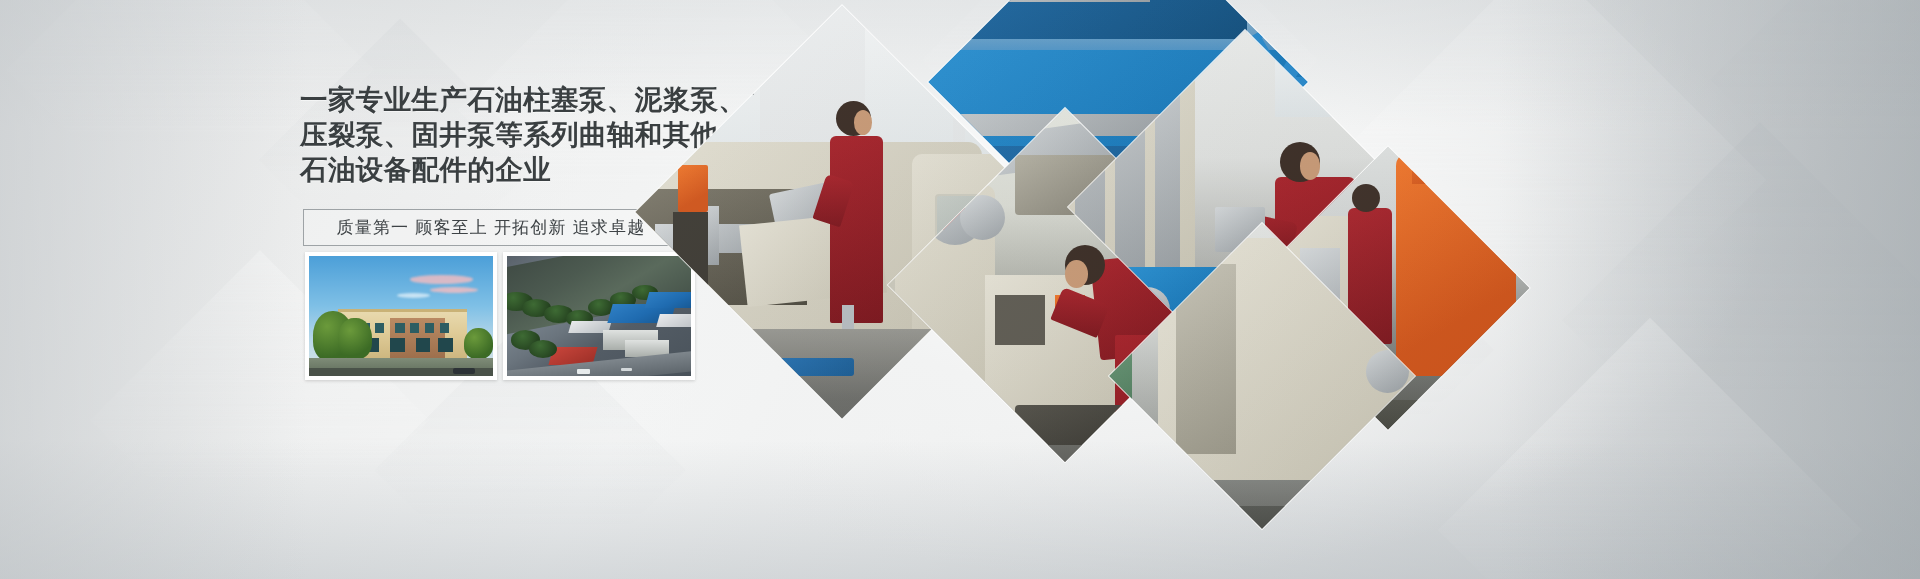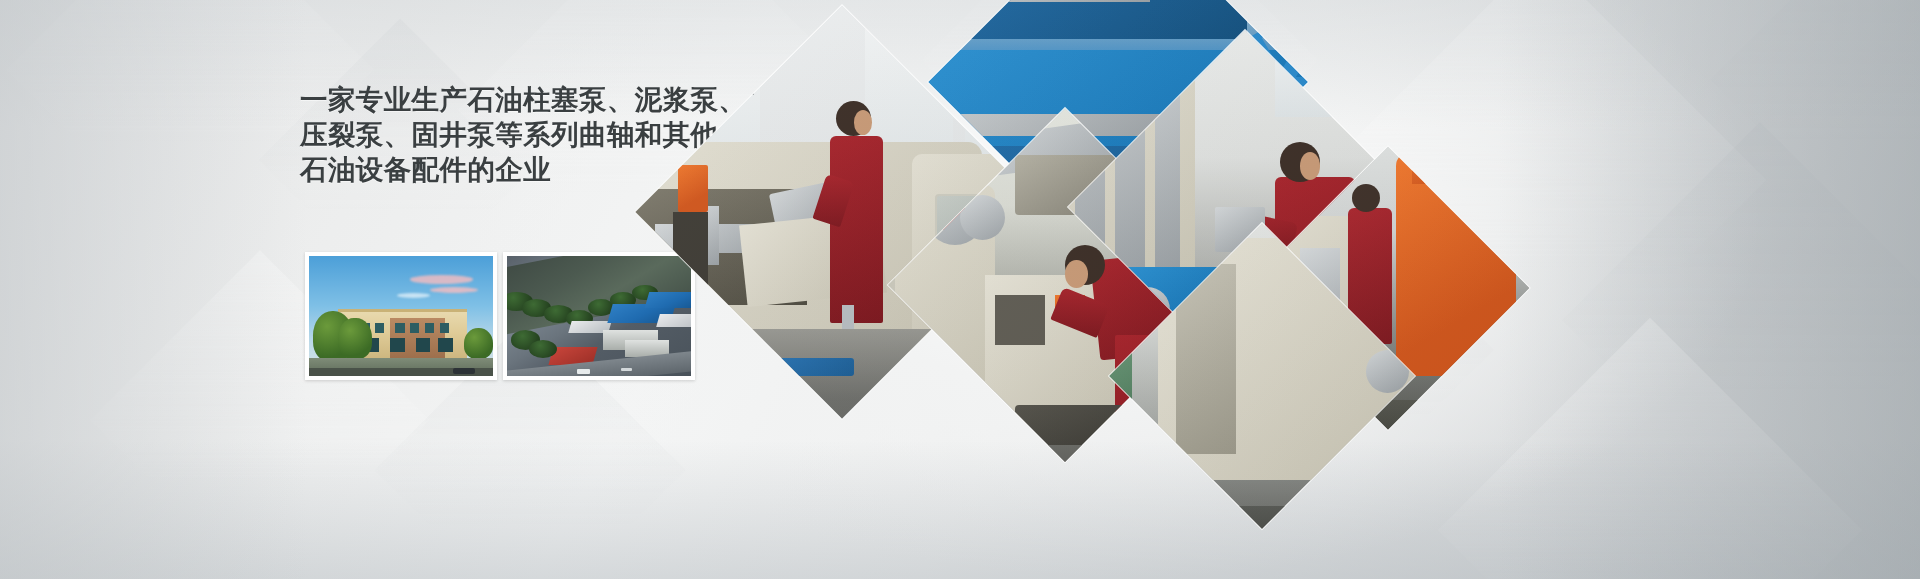--- a/index.html
+++ b/index.html
@@ -151,20 +151,23 @@
     <div class="facet d" style="left:1760px;top:-40px;  width:240px; height:240px;"></div>
   </div>
   <div class="vign"></div>
 
   <div id="headline">
     <div>一家专业生产石油柱塞泵、泥浆泵、</div>
     <div>压裂泵、固井泵等系列曲轴和其他</div>
     <div>石油设备配件的企业</div>
   </div>
 
+  <div id="slogan-box">
+    <span id="slogan-text">质量第一  顾客至上  开拓创新  追求卓越</span>
+  </div>
 
   <div class="photo-frame" id="photo-office">
     <div class="photo-inner">
       <div class="ofc-sky"></div>
       <div class="ofc-cloud" style="left:55%; top:16%; width:34%; height:7%;"></div>
       <div class="ofc-cloud" style="left:66%; top:26%; width:26%; height:5%;"></div>
       <div class="ofc-cloud" style="left:48%; top:31%; width:18%; height:4%; background:rgba(255,255,255,.6);"></div>
 
       <div class="ofc-bld"></div>
       <div class="ofc-bld2"></div>

